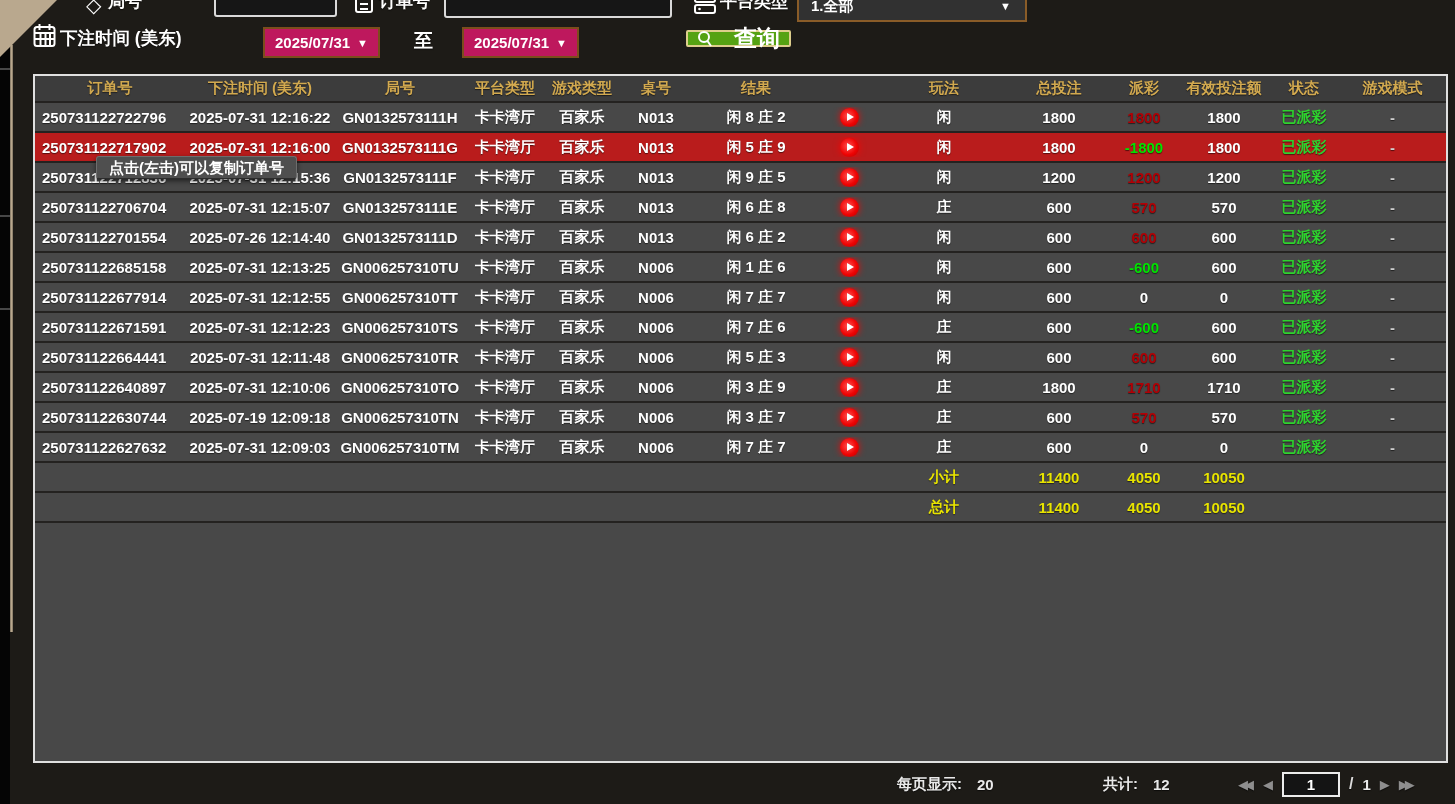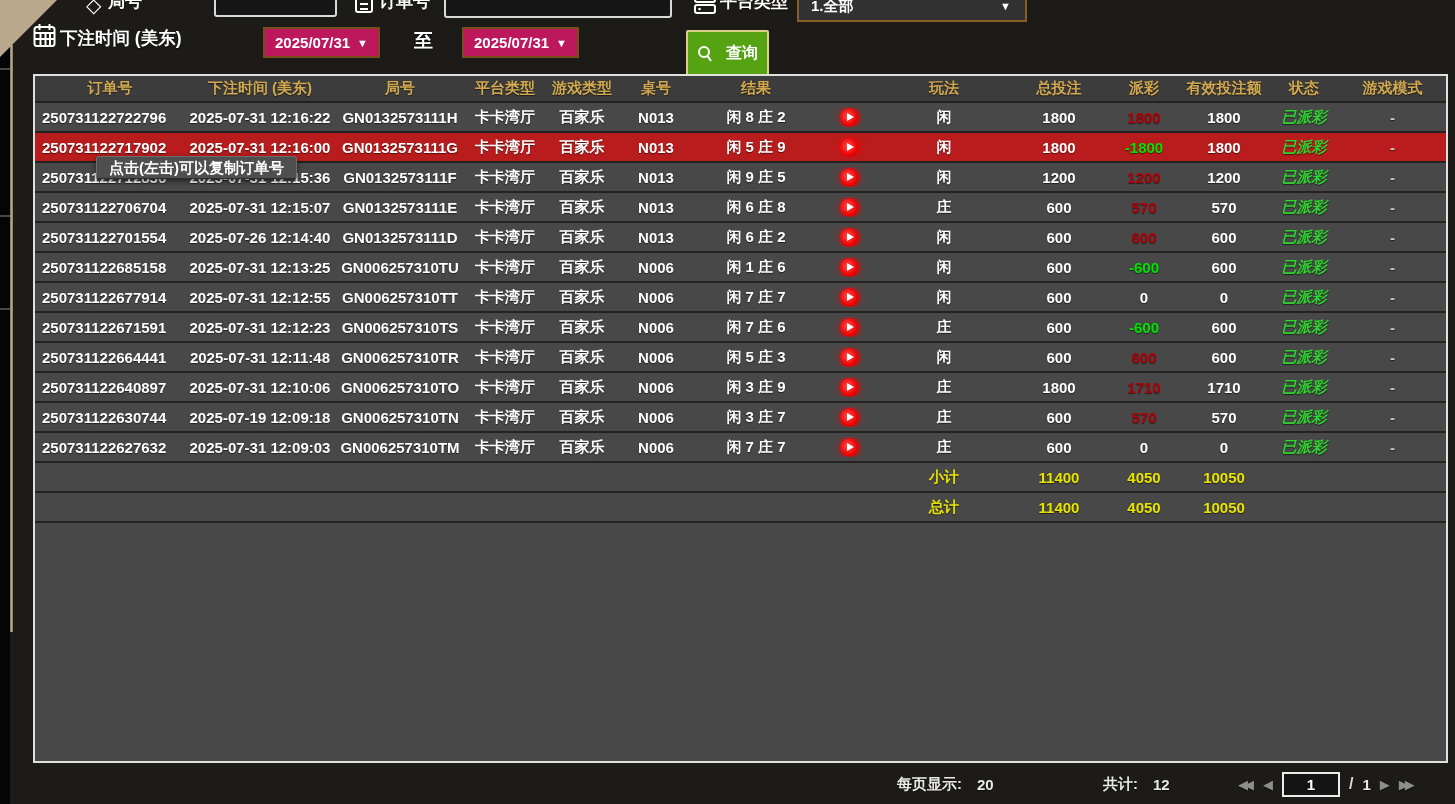--- a/index.html
+++ b/index.html
@@ -19,38 +19,38 @@
   .flabel{color:#fff;font-weight:700;font-size:17px;text-shadow:0 1px 1px rgba(0,0,0,.6);white-space:nowrap;}
   .glyph{color:#fff;font-weight:700;}
   .tinput{background:#161616;border:2px solid #d9d9d9;border-radius:3px;color:#fff;
           font-size:15px;font-weight:700;padding:0 8px;outline:none;}
   .dropdown{background:#313131;border:2px solid #8a5c28;color:#fff;font-size:15px;font-weight:700;
             display:flex;align-items:center;justify-content:space-between;padding:0 14px 0 12px;}
   .datebox{background:#be185d;border:2px solid #7c4d1c;color:#fff;font-size:15px;font-weight:700;
            display:flex;align-items:center;justify-content:center;gap:7px;cursor:pointer;}
   .datebox .arr,.dropdown .arr{font-size:11px;}
   .querybtn{background:#55a213;border:2px solid #ddce8c;border-radius:2px;color:#fff;
-            font-size:16px;font-weight:700;display:flex;align-items:center;gap:13px;
-            padding:0 9px;height:46px;cursor:pointer;font-family:inherit;}
+            font-size:23px;font-weight:700;display:flex;align-items:center;gap:21px;
+            padding:0 9px;height:17px;cursor:pointer;font-family:inherit;}
 
   
   .tablebox{position:absolute;left:33px;top:74px;width:1415px;height:689px;z-index:10;
             border:2px solid #e0e0e0;background:#484848;display:flex;flex-direction:column;}
   .tr{display:grid;grid-template-columns:150px 150px 130px 80px 74px 74px 126px 60px 130px 100px 70px 90px 70px auto;
       align-items:center;height:19px;min-height:30px;border-bottom:2px solid #242220;background:#484848;}
   .tr.hdr{height:27px;min-height:27px;background:#3c3c3c;}
   .tr.hl{background:#b91c1c;}
   .cell{text-align:center;color:#fff;font-size:15px;font-weight:700;white-space:nowrap;
         text-shadow:0 1px 1px rgba(0,0,0,.55);overflow:hidden;}
   .hcell{color:#d2a94f;font-size:15px;}
   .c-order{text-align:left;padding-left:7px;}
   .pos{color:#b20005;}
   .neg{color:#00e400;}
   .zero{color:#ffffff;}
-  .st{color:#2ed32e;font-style:italic;}
+  .st{color:#2ed32e;}
   .mode{color:#cfcfcf;font-weight:700;}
   .ylw{color:#e8e400;}
   .g9{grid-column:9}.g10{grid-column:10}.g11{grid-column:11}.g12{grid-column:12}
   .filler{flex:1;background:#484848;}
   .play{display:inline-block;width:19px;height:19px;border-radius:50%;position:relative;cursor:pointer;
         background:radial-gradient(circle at 42% 42%,#ff5050 0%,#ee0404 55%,#b30000 100%);
         box-shadow:0 0 7px rgba(255,0,0,.85);vertical-align:middle;}
   .play::after{content:"";position:absolute;left:7px;top:5px;border-left:7px solid #fff;
                border-top:4.5px solid transparent;border-bottom:4.5px solid transparent;}
 

